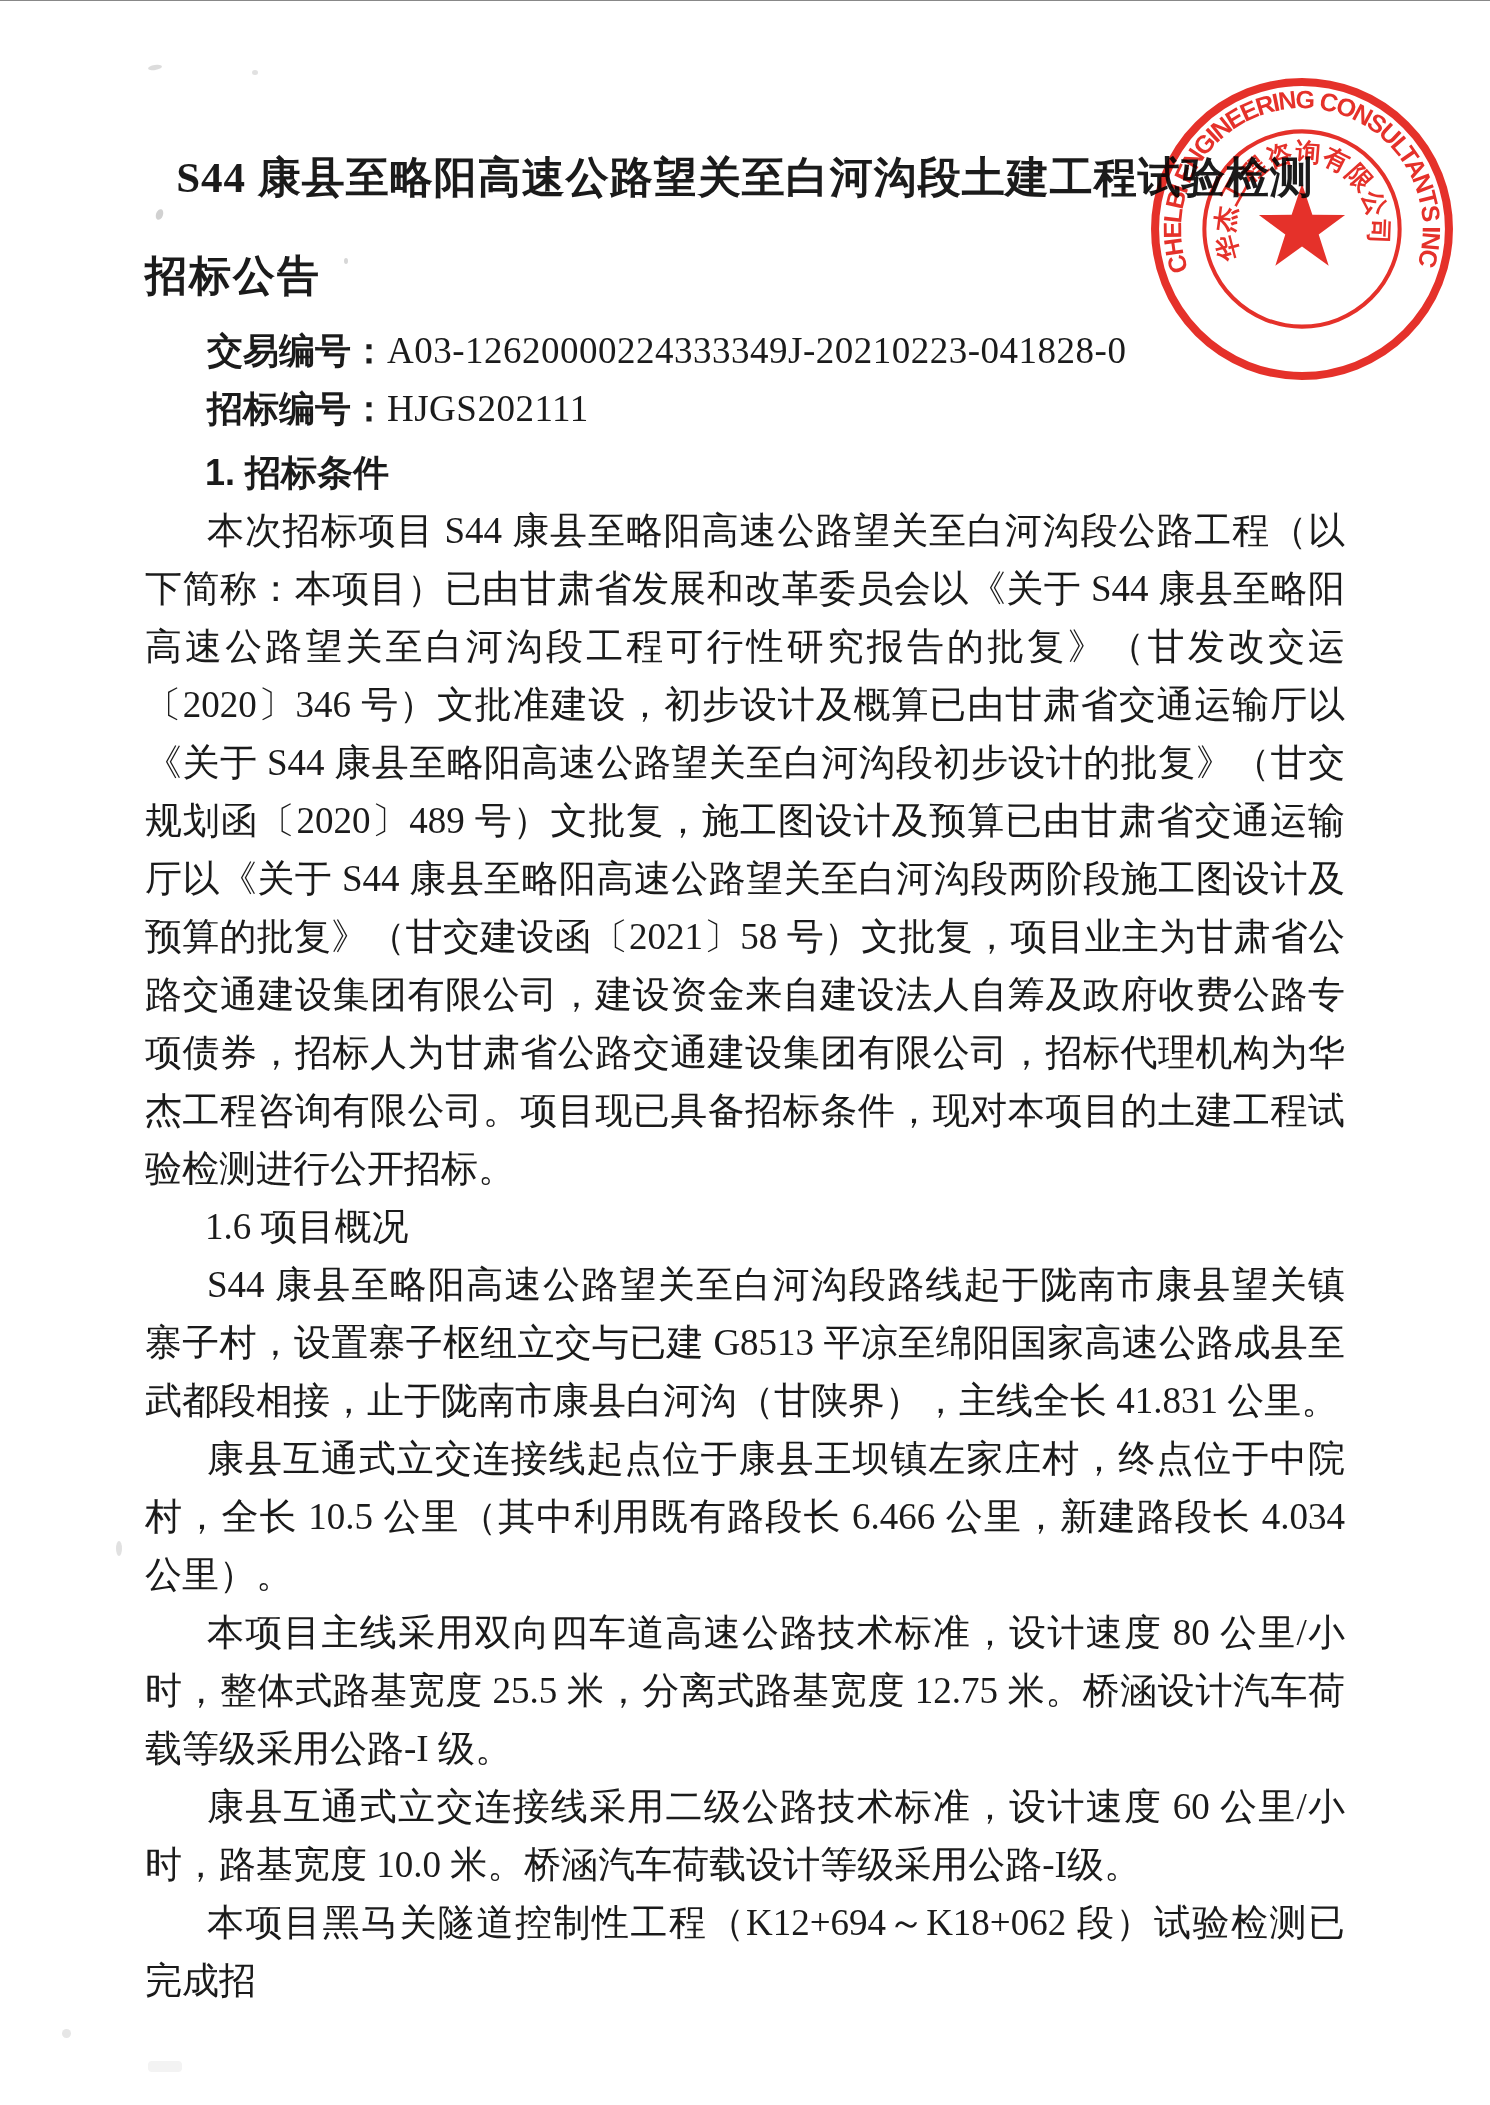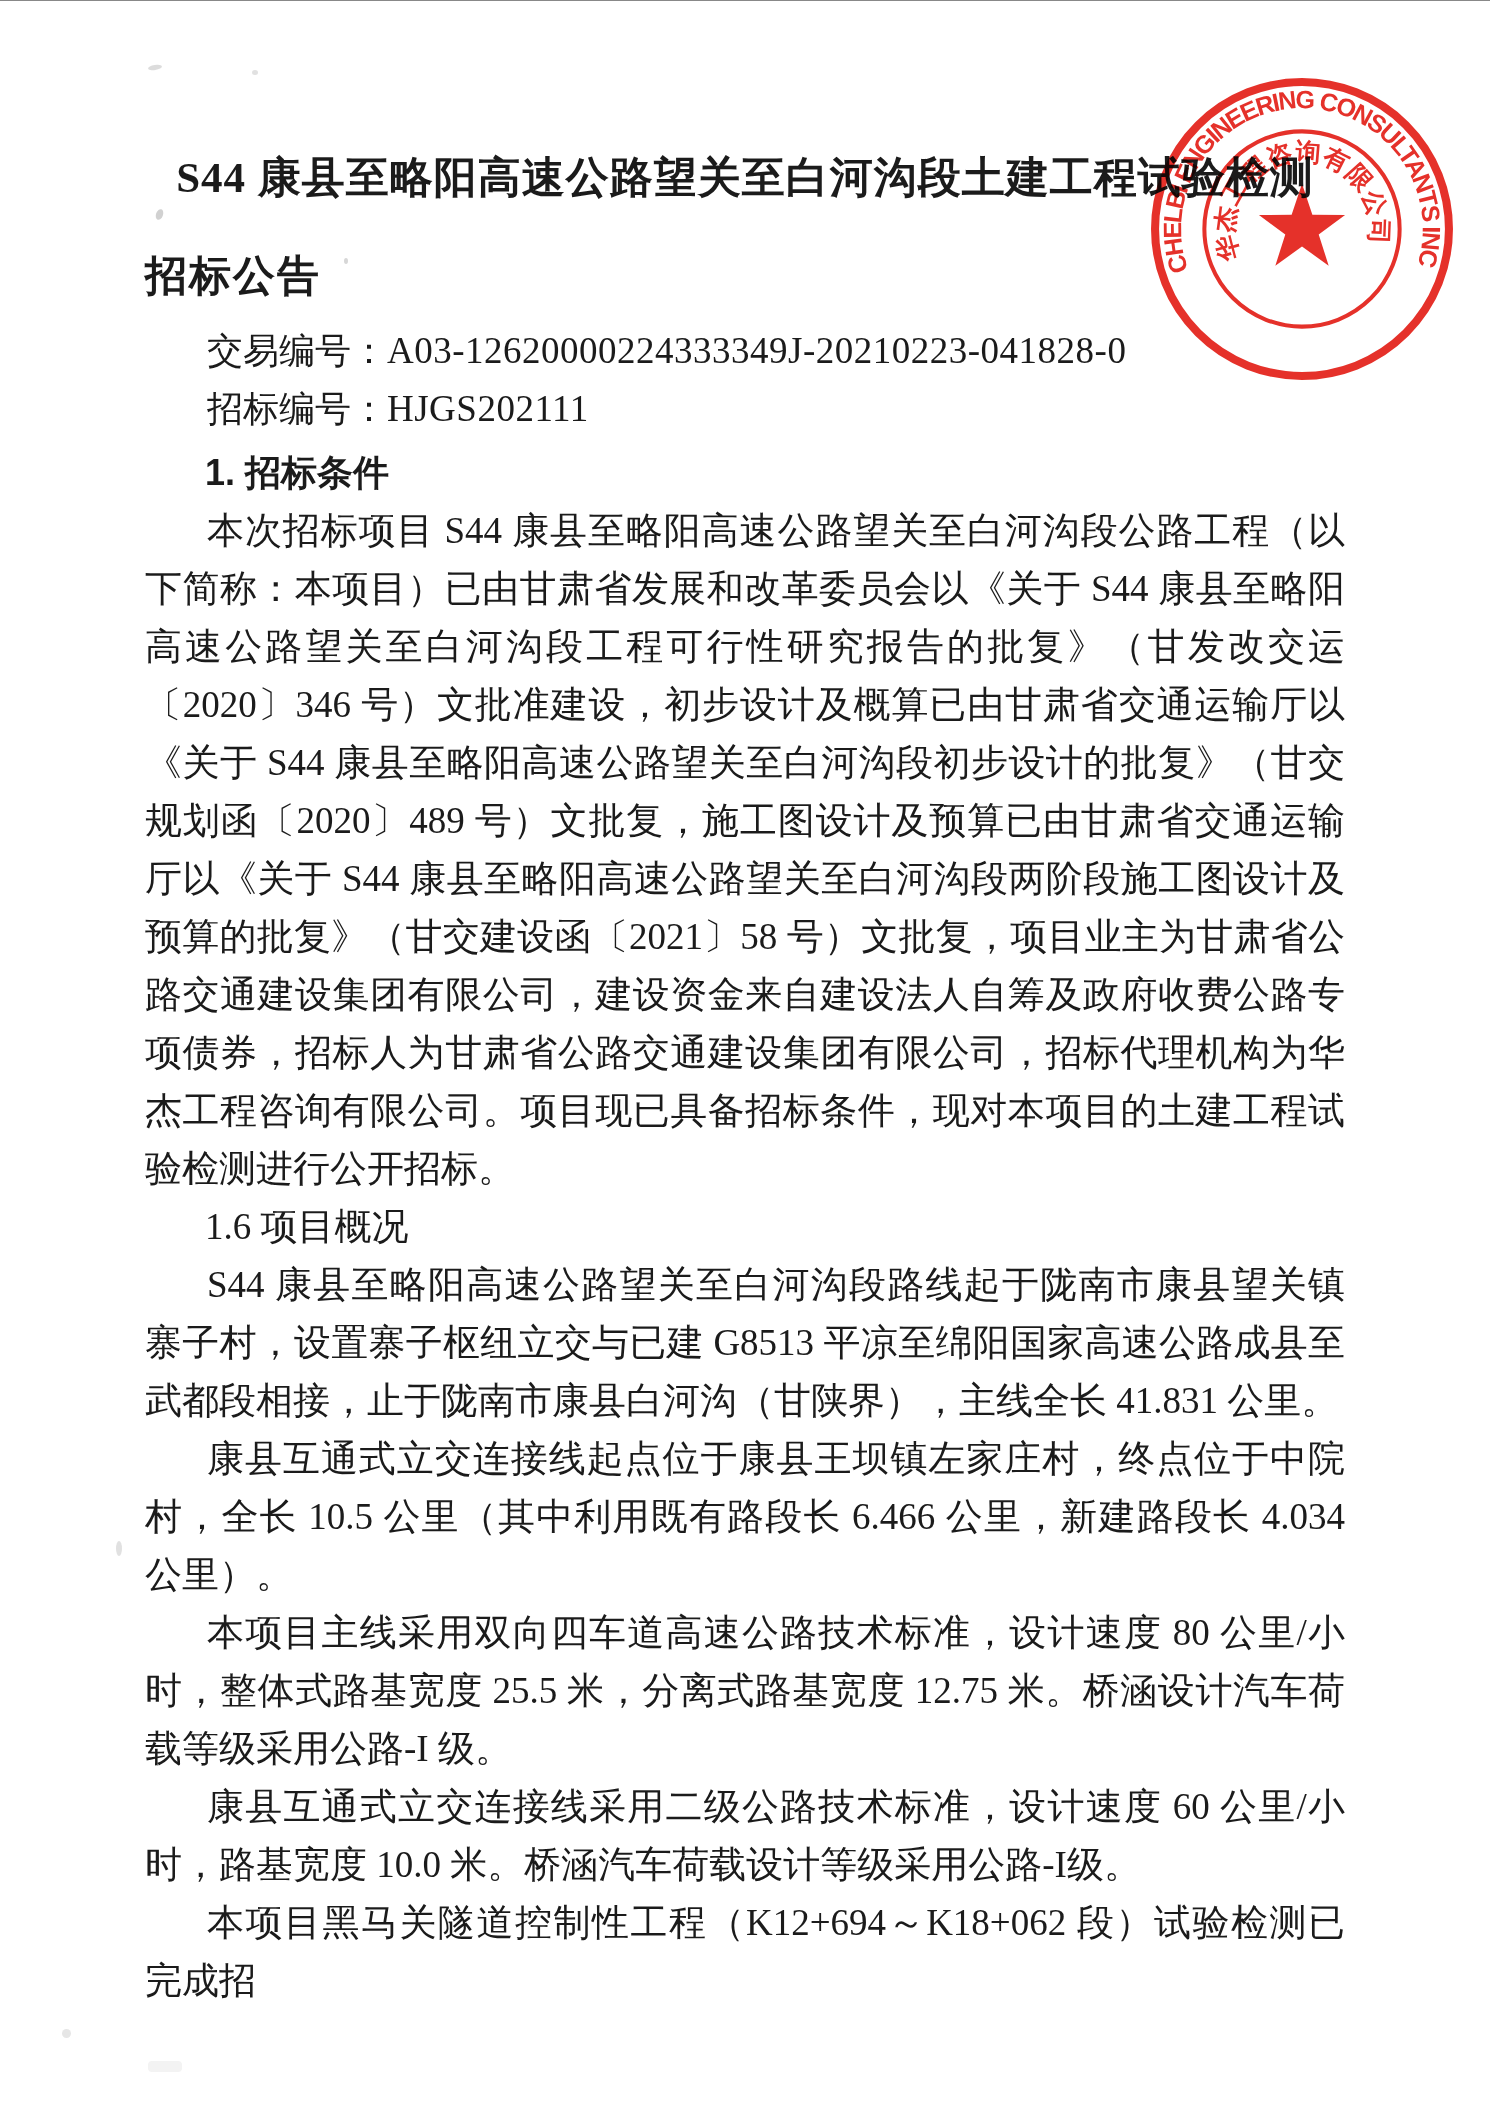--- a/index.html
+++ b/index.html
@@ -35,21 +35,21 @@
     letter-spacing:2px;
   }
   .meta p{
     margin:0;
     padding-left:62px;
     line-height:58px;
     font-size:37px;
   }
   .meta-label{
     font-family:"Liberation Sans","DejaVu Sans",sans-serif;
-    font-weight:400;
+    font-weight:700;
     font-size:36px;
   }
   .meta-value{
     font-size:37px;
     letter-spacing:0.5px;
   }
   .body{margin-top:6px;}
   .sec-heading{
     font-family:Liberation Sans, sans-serif;
     font-weight:700;

